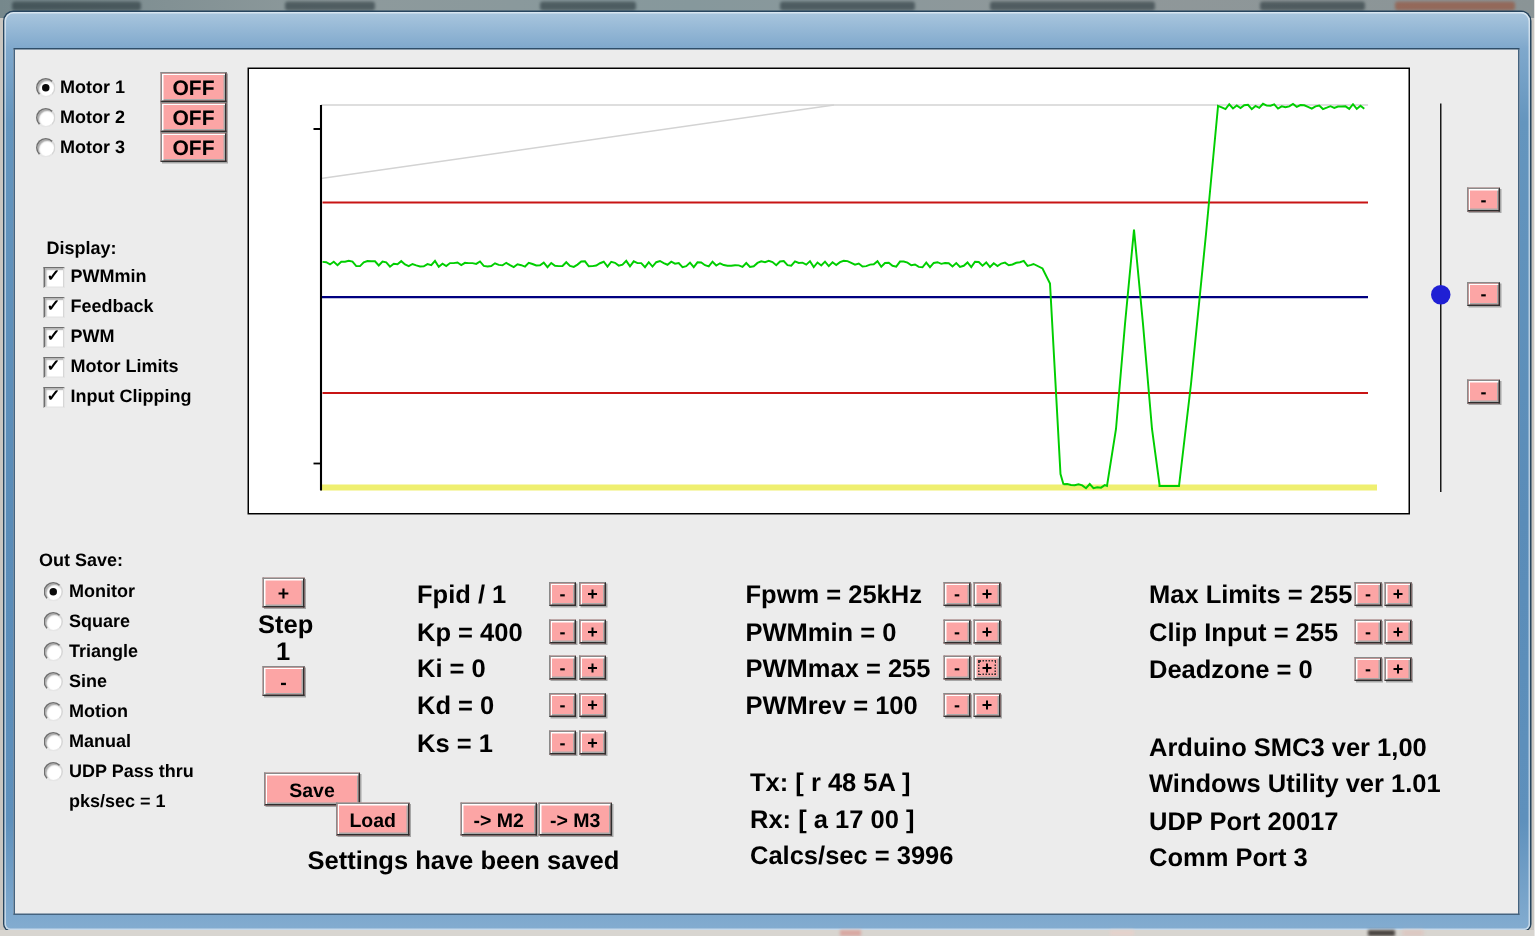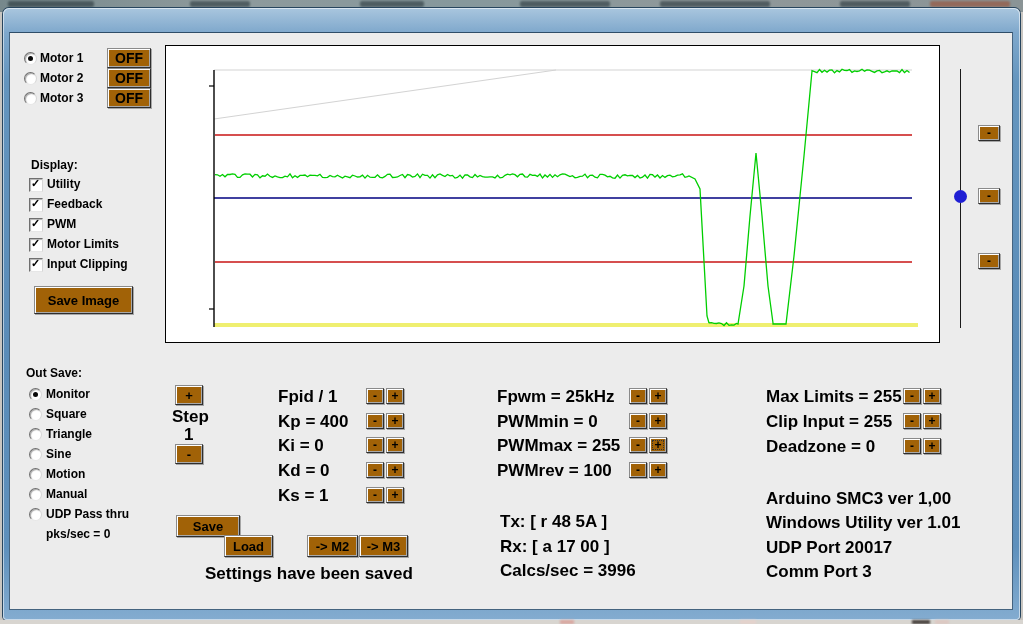--- a/index.html
+++ b/index.html
@@ -45,21 +45,21 @@
   .maxbox{width:9px;height:7px;border:1px solid rgba(255,255,255,.9);border-top-width:2px;
     box-shadow:0 1px 1px rgba(0,0,0,.4)}
 
   .client{position:absolute;left:6px;top:24px;width:1004px;height:578px;background:#ECECEC;
     border:1px solid #44637F;border-top-color:#2E4D68;box-sizing:border-box}
 
   
   .lbl{position:absolute;font-size:12px;font-weight:700;color:#000;white-space:nowrap;line-height:1.1}
   .lbl.md{font-size:17px}
   .btn{position:absolute;display:flex;align-items:center;justify-content:center;cursor:default;
-    background:#a16207;border:1px solid #8A8A8A;border-right-color:#2E2E2E;border-bottom-color:#2E2E2E;
+    background:#fca5a5;border:1px solid #8A8A8A;border-right-color:#2E2E2E;border-bottom-color:#2E2E2E;
     box-shadow:inset 1px 1px 0 #FFFFFF,inset -1px -1px 0 #A9A9A9,1px 1px 0 rgba(110,110,110,.55);
     font-family:inherit;font-weight:700;color:#000;font-size:13px;padding:0;box-sizing:border-box}
   .btn.off{font-size:14px}
   .mini{width:18px;height:16px;font-size:12px;line-height:1}
   .mini.focused{outline:1px dotted #333;outline-offset:-4px}
   .radio{position:absolute;width:11px;height:11px;border-radius:50%;background:#FFF;
     border:1px solid #6F6F6F;border-bottom-color:#E6E6E6;border-right-color:#D6D6D6;
     box-shadow:inset 1px 1px 1px rgba(0,0,0,.35)}
   .radio .dot{display:none;position:absolute;left:3px;top:3px;width:5px;height:5px;border-radius:50%;background:#0A0A0A}
   .radio.on .dot{display:block}
@@ -103,58 +103,57 @@
   <button class="btn off" style="left:107px;top:68px;width:44px;height:20px">OFF</button>
 
   <div class="radio" style="left:24px;top:92px"></div>
   <span class="lbl" style="left:40px;top:92px">Motor 3</span>
   <button class="btn off" style="left:107px;top:88px;width:44px;height:20px">OFF</button>
 
   <span class="lbl" style="left:31px;top:159px">Display:</span>
   <div class="checkbox on" style="left:29px;top:178px">
       <span class="mark">✓</span>
     </div>
-  <span class="lbl" style="left:47px;top:178px">Utility</span>
+  <span class="lbl" style="left:47px;top:178px">PWMmin</span>
   <div class="checkbox on" style="left:29px;top:198px">
       <span class="mark">✓</span>
     </div>
   <span class="lbl" style="left:47px;top:198px">Feedback</span>
   <div class="checkbox on" style="left:29px;top:218px">
       <span class="mark">✓</span>
     </div>
   <span class="lbl" style="left:47px;top:218px">PWM</span>
   <div class="checkbox on" style="left:29px;top:238px">
       <span class="mark">✓</span>
     </div>
   <span class="lbl" style="left:47px;top:238px">Motor Limits</span>
   <div class="checkbox on" style="left:29px;top:258px">
       <span class="mark">✓</span>
     </div>
   <span class="lbl" style="left:47px;top:258px">Input Clipping</span>
 
-  <button class="btn" style="left:34px;top:286px;width:99px;height:28px">Save Image</button>
 
   <span class="lbl" style="left:26px;top:367px">Out Save:</span>
   <div class="radio on" style="left:29px;top:388px">
       <span class="dot"></span>
     </div>
   <span class="lbl" style="left:46px;top:388px">Monitor</span>
   <div class="radio" style="left:29px;top:408px"></div>
   <span class="lbl" style="left:46px;top:408px">Square</span>
   <div class="radio" style="left:29px;top:428px"></div>
   <span class="lbl" style="left:46px;top:428px">Triangle</span>
   <div class="radio" style="left:29px;top:448px"></div>
   <span class="lbl" style="left:46px;top:448px">Sine</span>
   <div class="radio" style="left:29px;top:468px"></div>
   <span class="lbl" style="left:46px;top:468px">Motion</span>
   <div class="radio" style="left:29px;top:488px"></div>
   <span class="lbl" style="left:46px;top:488px">Manual</span>
   <div class="radio" style="left:29px;top:508px"></div>
   <span class="lbl" style="left:46px;top:508px">UDP Pass thru</span>
-  <span class="lbl" style="left:46px;top:528px">pks/sec = 0</span>
+  <span class="lbl" style="left:46px;top:528px">pks/sec = 1</span>
 
   <button class="btn" style="left:175px;top:385px;width:28px;height:20px">+</button>
   <span class="lbl md" style="left:172px;top:408px">Step</span>
   <span class="lbl md" style="left:184px;top:426px">1</span>
   <button class="btn" style="left:175px;top:444px;width:28px;height:20px">-</button>
 
   <span class="lbl md" style="left:278px;top:388px">Fpid / 1</span>
   <button class="btn mini" style="left:366px;top:388px">-</button>
   <button class="btn mini" style="left:386px;top:388px">+</button>
   <span class="lbl md" style="left:278px;top:413px">Kp = 400</span>

